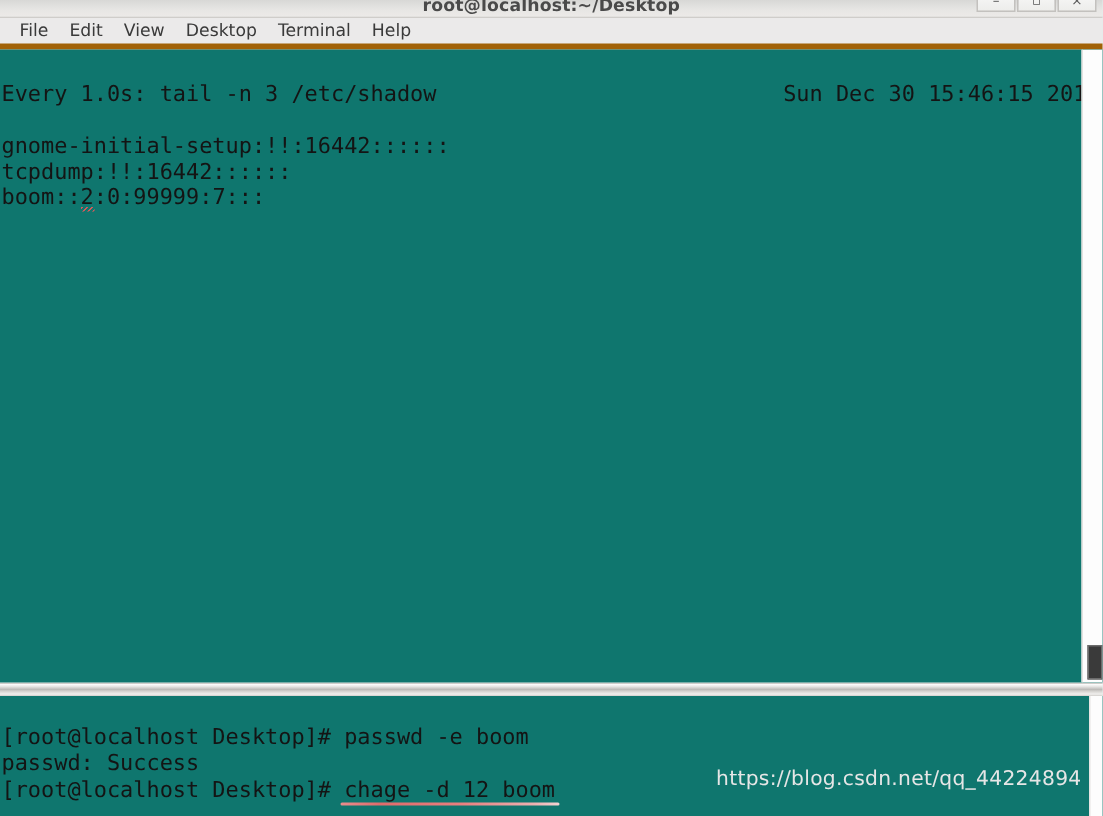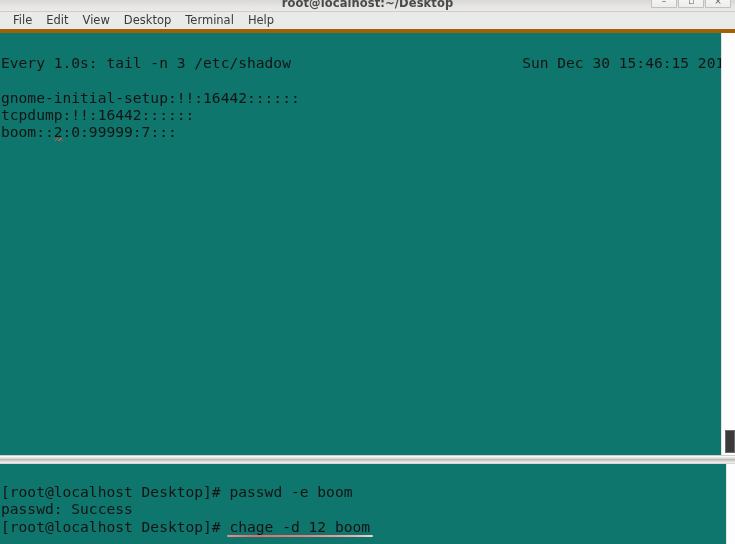--- a/index.html
+++ b/index.html
@@ -256,16 +256,17 @@
       </div>
     </div>
 
     <div id="pane-divider"></div>
 
     <div class="pane" id="pane-bottom">
       <div class="term-body">
 <div><span>[root@localhost Desktop]# </span><span>passwd -e boom</span></div><div>passwd: Success</div><div><span>[root@localhost Desktop]# </span><span class="underline-red">chage -d 12 boom</span></div>
       </div>
       <div id="scroll-bottom"></div>
+      <div id="watermark">https://blog.csdn.net/qq_44224894</div>
     </div>
 
   </div>
 </div>
 
 </body></html>

